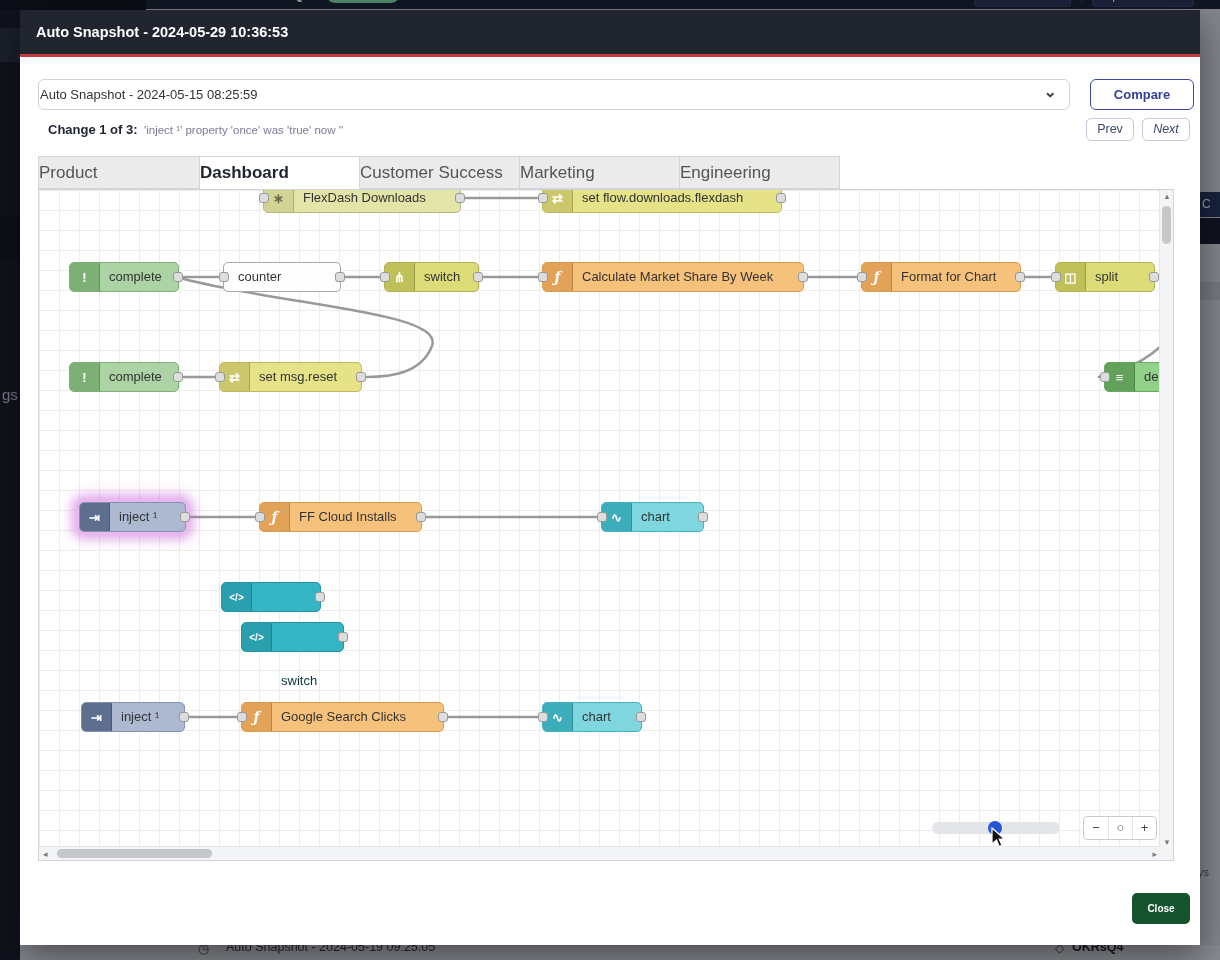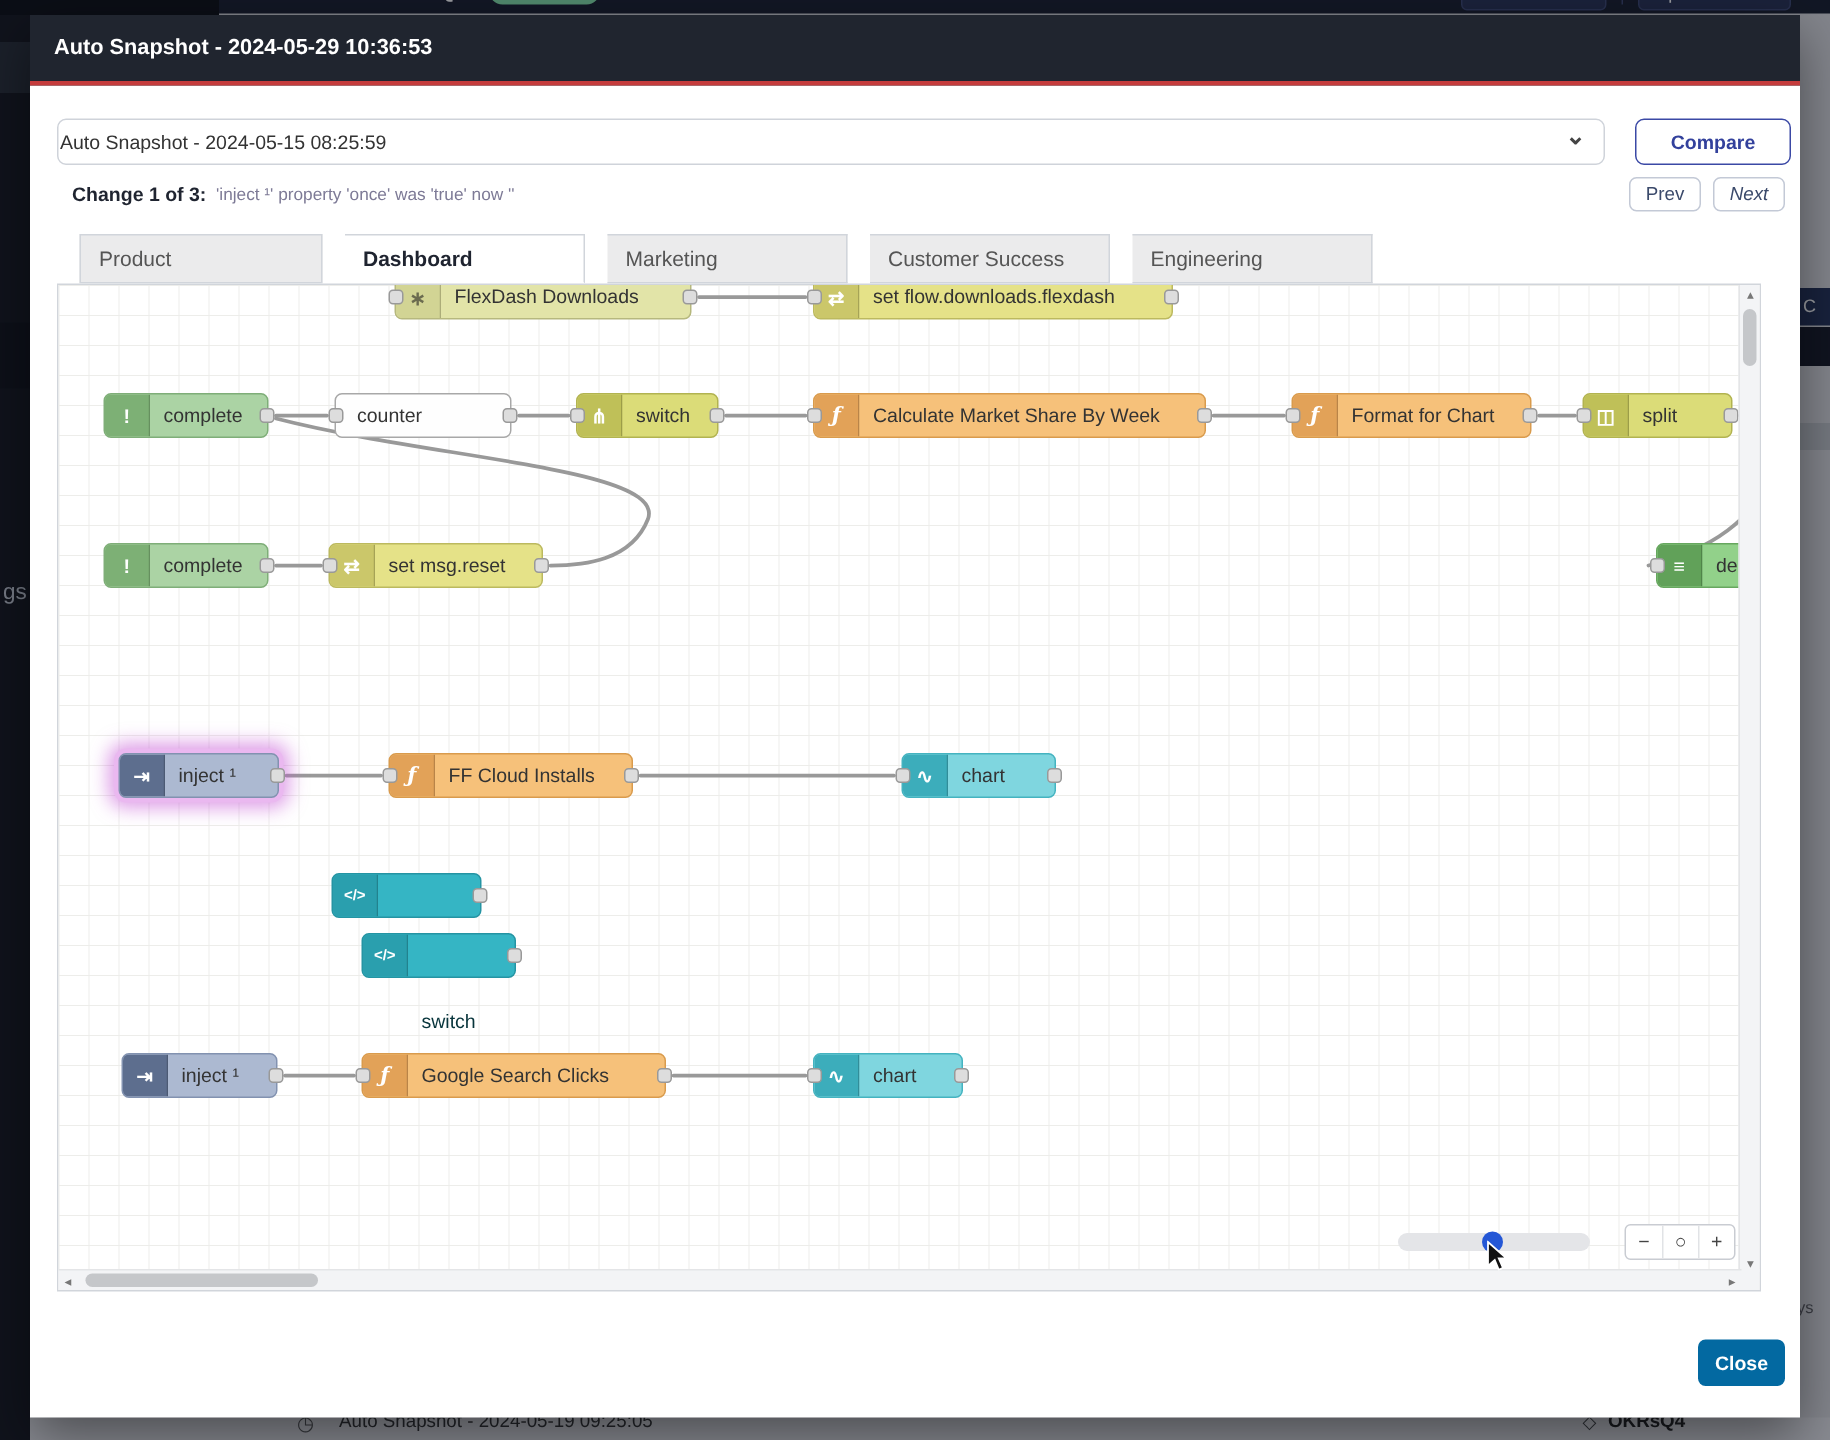--- a/index.html
+++ b/index.html
@@ -43,21 +43,21 @@
   #snapshot-select .chev { position:absolute; right:12px; top:-3px; font-size:16px; color:#444; font-weight:700; }
   #compare-btn { position:absolute; left:1070px; top:69px; width:104px; height:31px; border:1px solid #3b49a5; border-radius:6px; background:#fff; color:#33419c; font-size:13px; font-weight:700; text-align:center; line-height:29px; cursor:pointer; }
 
   #change-label { position:absolute; left:28px; top:112px; font-size:13px; font-weight:700; color:#1f2430; }
   #change-detail { position:absolute; left:124px; top:114px; font-size:11.5px; color:#7d7a96; }
   .pager-btn { position:absolute; top:108px; height:23px; border:1px solid #c3c9d6; border-radius:5px; background:#fff; color:#3b4a6b; font-size:12.5px; text-align:center; line-height:21px; cursor:pointer; }
   #prev-btn { left:1066px; width:48px; }
   #next-btn { left:1122px; width:48px;font-style:italic; }
 
   #tabs { position:absolute; left:18px; top:146px; height:33px; display:flex; }
-  .tab { height:33px; border:1px solid #d1d5db; border-left:none; background:#ebebec; color:#555; font-size:14px; line-height:31px; padding-left:12px; width:160px; cursor:pointer;margin-left:15px; }
+  .tab { height:33px; border:1px solid #d1d5db; border-left:none; background:#ebebec; color:#555; font-size:17px; line-height:31px; width:160px; cursor:pointer; }
   .tab:first-child { border-left:1px solid #d1d5db; width:162px; }
   .tab.active { background:#fff; color:#1f2430; font-weight:700; border-bottom:1px solid #fff; }
 
   #canvas { position:absolute; left:18px; top:179px; width:1136px; height:672px; border:1px solid #d1d5db; background:#fff; }
   #flow { position:absolute; left:0; top:0; width:1121px; height:657px; overflow:hidden;
     background-image:
       linear-gradient(#ededea 1px, transparent 1px),
       linear-gradient(90deg, #ededea 1px, transparent 1px);
     background-size:20px 20px; }
   #wires { position:absolute; left:0; top:0; }
@@ -104,21 +104,21 @@
   #vscroll { position:absolute; right:0; top:0; width:14px; height:658px; background:#f3f4f6; border-left:1px solid #e4e5e7; z-index:6; }
   #vscroll .arrow { position:absolute; left:0; width:14px; text-align:center; color:#777; font-size:9px; cursor:pointer; }
   #vscroll .up { top:1px; } #vscroll .down { bottom:1px; }
   #vthumb { position:absolute; left:2px; top:16px; width:9px; height:38px; background:#c5c7ca; border-radius:5px; cursor:grab; }
   #hscroll { position:absolute; left:0; bottom:0; height:14px; width:1122px; background:#f3f4f6; border-top:1px solid #e4e5e7; z-index:6; }
   #hscroll .arrow { position:absolute; top:0; height:14px; line-height:14px; color:#777; font-size:9px; cursor:pointer; }
   #hscroll .left { left:4px; } #hscroll .right { right:4px; }
   #hthumb { position:absolute; left:18px; top:2px; width:155px; height:9px; background:#c5c7ca; border-radius:5px; cursor:grab; }
   #scroll-corner { position:absolute; right:0; bottom:0; width:14px; height:14px; background:#f3f4f6; }
 
-  #close-btn { position:absolute; left:1112px; top:883px; width:58px; height:31px; background:#0369a1; border-radius:5px; color:#fff; font-size:13px; font-weight:700; text-align:center; line-height:31px; cursor:pointer; }
+  #close-btn { position:absolute; left:1112px; top:883px; width:58px; height:31px; background:#14532d; border-radius:5px; color:#fff; font-size:10px; font-weight:700; text-align:center; line-height:31px; cursor:pointer; }
 </style>
 </head>
 <body>
 
 <div id="bg-nav">
   <div class="nav-left">
     <span class="nav-section">Instances</span>
     <span class="nav-project">OKRsQ4</span>
     <span class="status-pill"></span>
   </div>
@@ -168,22 +168,22 @@
   <div id="compare-btn">Compare</div>
 
   <div id="change-label">Change 1 of 3:</div>
   <div id="change-detail">'inject ¹' property 'once' was 'true' now ''</div>
   <div id="prev-btn" class="pager-btn">Prev</div>
   <div id="next-btn" class="pager-btn">Next</div>
 
   <div id="tabs">
     <div class="tab">Product</div>
     <div class="tab active">Dashboard</div>
+    <div class="tab">Customer Success</div>
     <div class="tab">Marketing</div>
-    <div class="tab">Customer Success</div>
     <div class="tab">Engineering</div>
   </div>
 
   <div id="canvas">
     <div id="flow">
       <svg id="wires" width="1121" height="657">
         <g fill="none" stroke="#999" stroke-width="2.5" stroke-linecap="round">
           <path d="M427,8 C455,8 470,8 498,8"></path>
           <path d="M145,87 C156,87 168,87 179,87"></path>
           <path d="M307,87 C318,87 329,87 340,87"></path>

